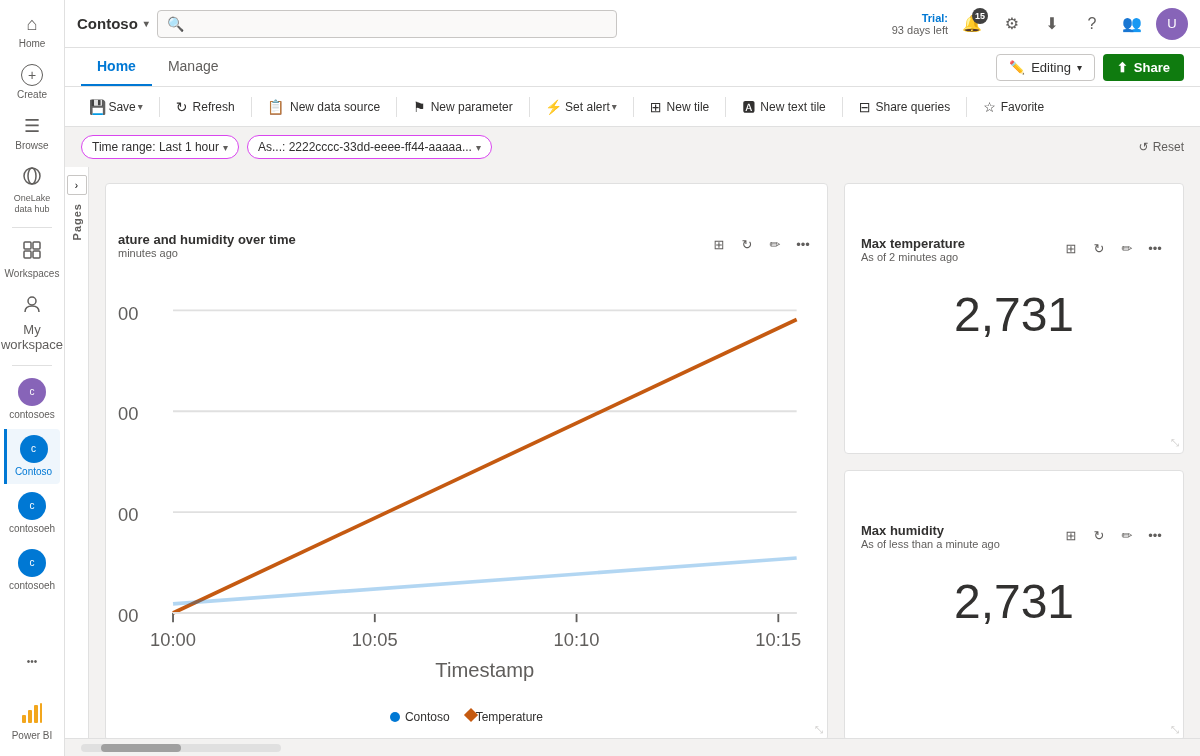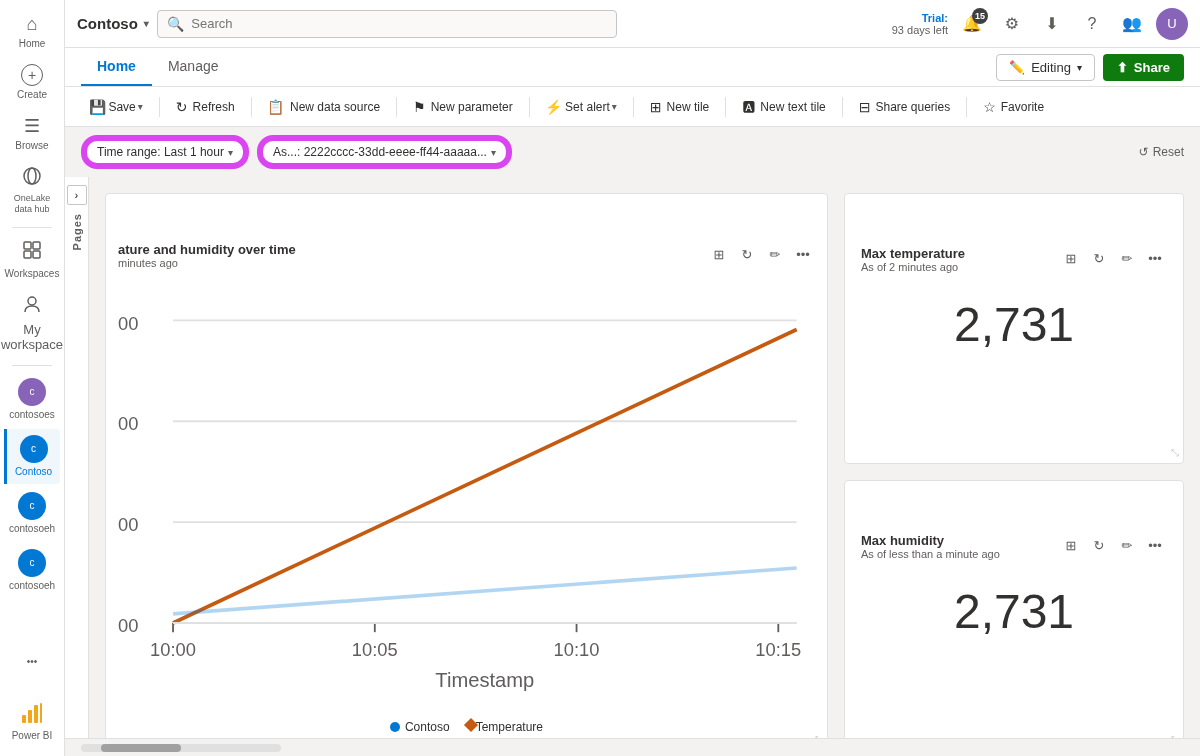--- a/index.html
+++ b/index.html
@@ -159,21 +159,21 @@
     .filter-bar {
       padding: 8px 16px;
       display: flex;
       align-items: center;
       gap: 8px;
       background: #f3f2f1;
       flex-shrink: 0;
     }
     .filter-chip {
       display: flex; align-items: center; gap: 4px;
-      background: #fff; border: 6px solid #d946ef; border-radius: 16px;
+      background: #fff; border: 1px solid #d946ef; border-radius: 16px;
       padding: 4px 10px; font-size: 12px; cursor: pointer; color: #323130;
     }
     .reset-btn {
       display: flex; align-items: center; gap: 4px;
       margin-left: auto; color: #605e5c; font-size: 12px; cursor: pointer;
       background: transparent; border: none;
     }
 
     
     .dashboard {
@@ -385,21 +385,20 @@
 
 <div class="main">
 
   <div class="topbar">
     <div class="topbar-logo">
       <span style="font-size:15px; font-weight:600;">Contoso</span>
       <span style="font-size:10px; color:#605e5c;">▾</span>
     </div>
     <div class="search-box">
       <span style="color:#605e5c; font-size:14px;">🔍</span>
-      <input type="text" placeholder="Search" style="">
     </div>
     <div class="topbar-spacer"></div>
     <div class="topbar-right">
       <div class="trial-info">
         <div><span class="trial-label">Trial:</span></div>
         <div>93 days left</div>
       </div>
       <div class="notif-btn">
         <span>🔔</span>
         <span class="notif-badge">15</span>

